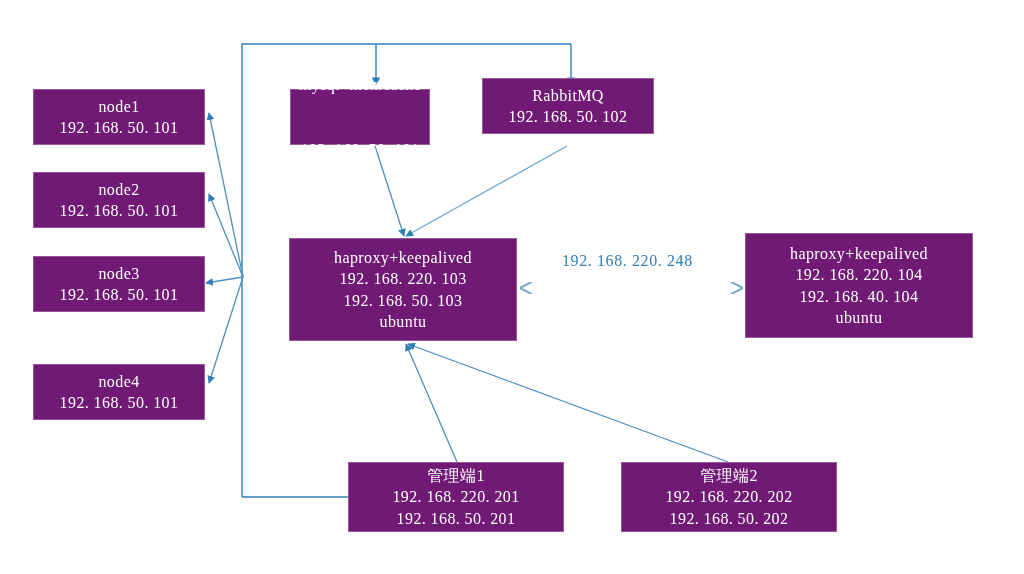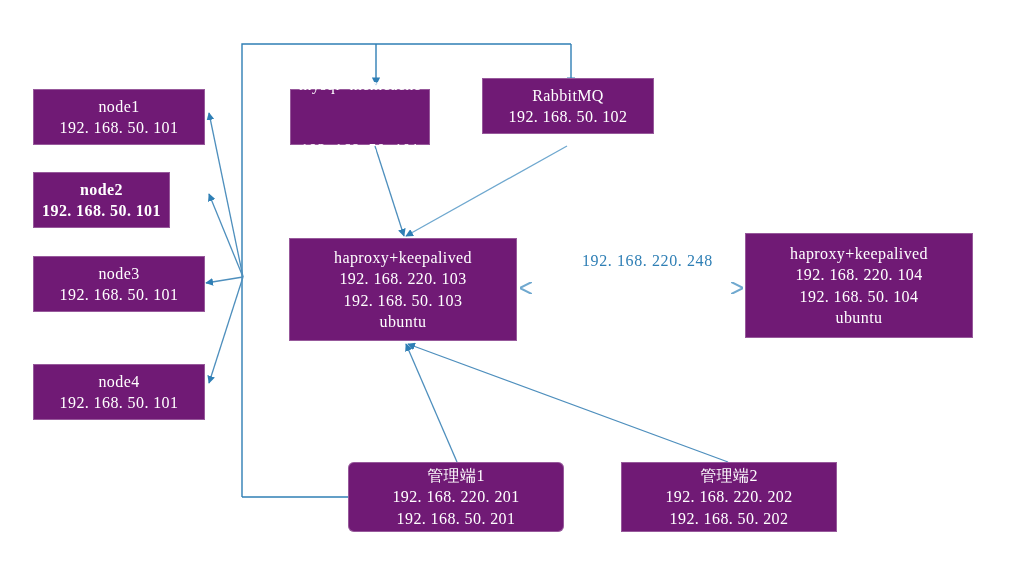--- a/index.html
+++ b/index.html
@@ -44,21 +44,20 @@
     white-space: nowrap;
   }
   .vip-label {
     position: absolute;
     color: #2f7fb5;
     font-family: "Liberation Serif", "DejaVu Serif", serif;
     font-size: 16px;
     letter-spacing: 0.6px;
     white-space: nowrap;
     z-index: 4;
-    margin-left: 20px;
   }
 </style>
 </head>
 <body>
 
 <div id="canvas">
 
   <svg id="edges" viewBox="0 0 1024 574" width="1024" height="574" xmlns="http://www.w3.org/2000/svg">
     <defs>
       <marker id="arrow" viewBox="0 0 10 10" refX="9" refY="5" markerWidth="6" markerHeight="6" orient="auto-start-reverse">
@@ -91,21 +90,21 @@
 
     <path d="M 457 462 L 406 344" fill="none" stroke="#4e8fbd" stroke-width="1.3" marker-end="url(#arrow)"></path>
     <path d="M 728 462 L 408 344" fill="none" stroke="#4e8fbd" stroke-width="1.3" marker-end="url(#arrow)"></path>
   </svg>
 
   <div class="node-box" style="left:33px; top:89px; width:172px; height:56px;">
     <span class="line">node1</span>
     <span class="line">192. 168. 50. 101</span>
   </div>
 
-  <div class="node-box" style="left:33px; top:172px; width:137px; height:56px;font-weight:bold;">
+  <div class="node-box" style="left:33px; top:172px; width:172px; height:56px;">
     <span class="line">node2</span>
     <span class="line">192. 168. 50. 101</span>
   </div>
 
   <div class="node-box" style="left:33px; top:256px; width:172px; height:56px;">
     <span class="line">node3</span>
     <span class="line">192. 168. 50. 101</span>
   </div>
 
   <div class="node-box" style="left:33px; top:364px; width:172px; height:56px;">
@@ -126,25 +125,25 @@
   <div class="node-box" style="left:289px; top:238px; width:228px; height:103px;">
     <span class="line">haproxy+keepalived</span>
     <span class="line">192. 168. 220. 103</span>
     <span class="line">192. 168. 50. 103</span>
     <span class="line">ubuntu</span>
   </div>
 
   <div class="node-box" style="left:745px; top:233px; width:228px; height:105px;">
     <span class="line">haproxy+keepalived</span>
     <span class="line">192. 168. 220. 104</span>
-    <span class="line">192. 168. 50. 104</span>
+    <span class="line">192. 168. 40. 104</span>
     <span class="line">ubuntu</span>
   </div>
 
-  <div class="node-box" style="left:348px; top:462px; width:216px; height:70px;border-radius:6px;">
+  <div class="node-box" style="left:348px; top:462px; width:216px; height:70px;">
     <span class="line">管理端1</span>
     <span class="line">192. 168. 220. 201</span>
     <span class="line">192. 168. 50. 201</span>
   </div>
 
   <div class="node-box" style="left:621px; top:462px; width:216px; height:70px;text-align:right;">
     <span class="line">管理端2</span>
     <span class="line">192. 168. 220. 202</span>
     <span class="line">192. 168. 50. 202</span>
   </div>

